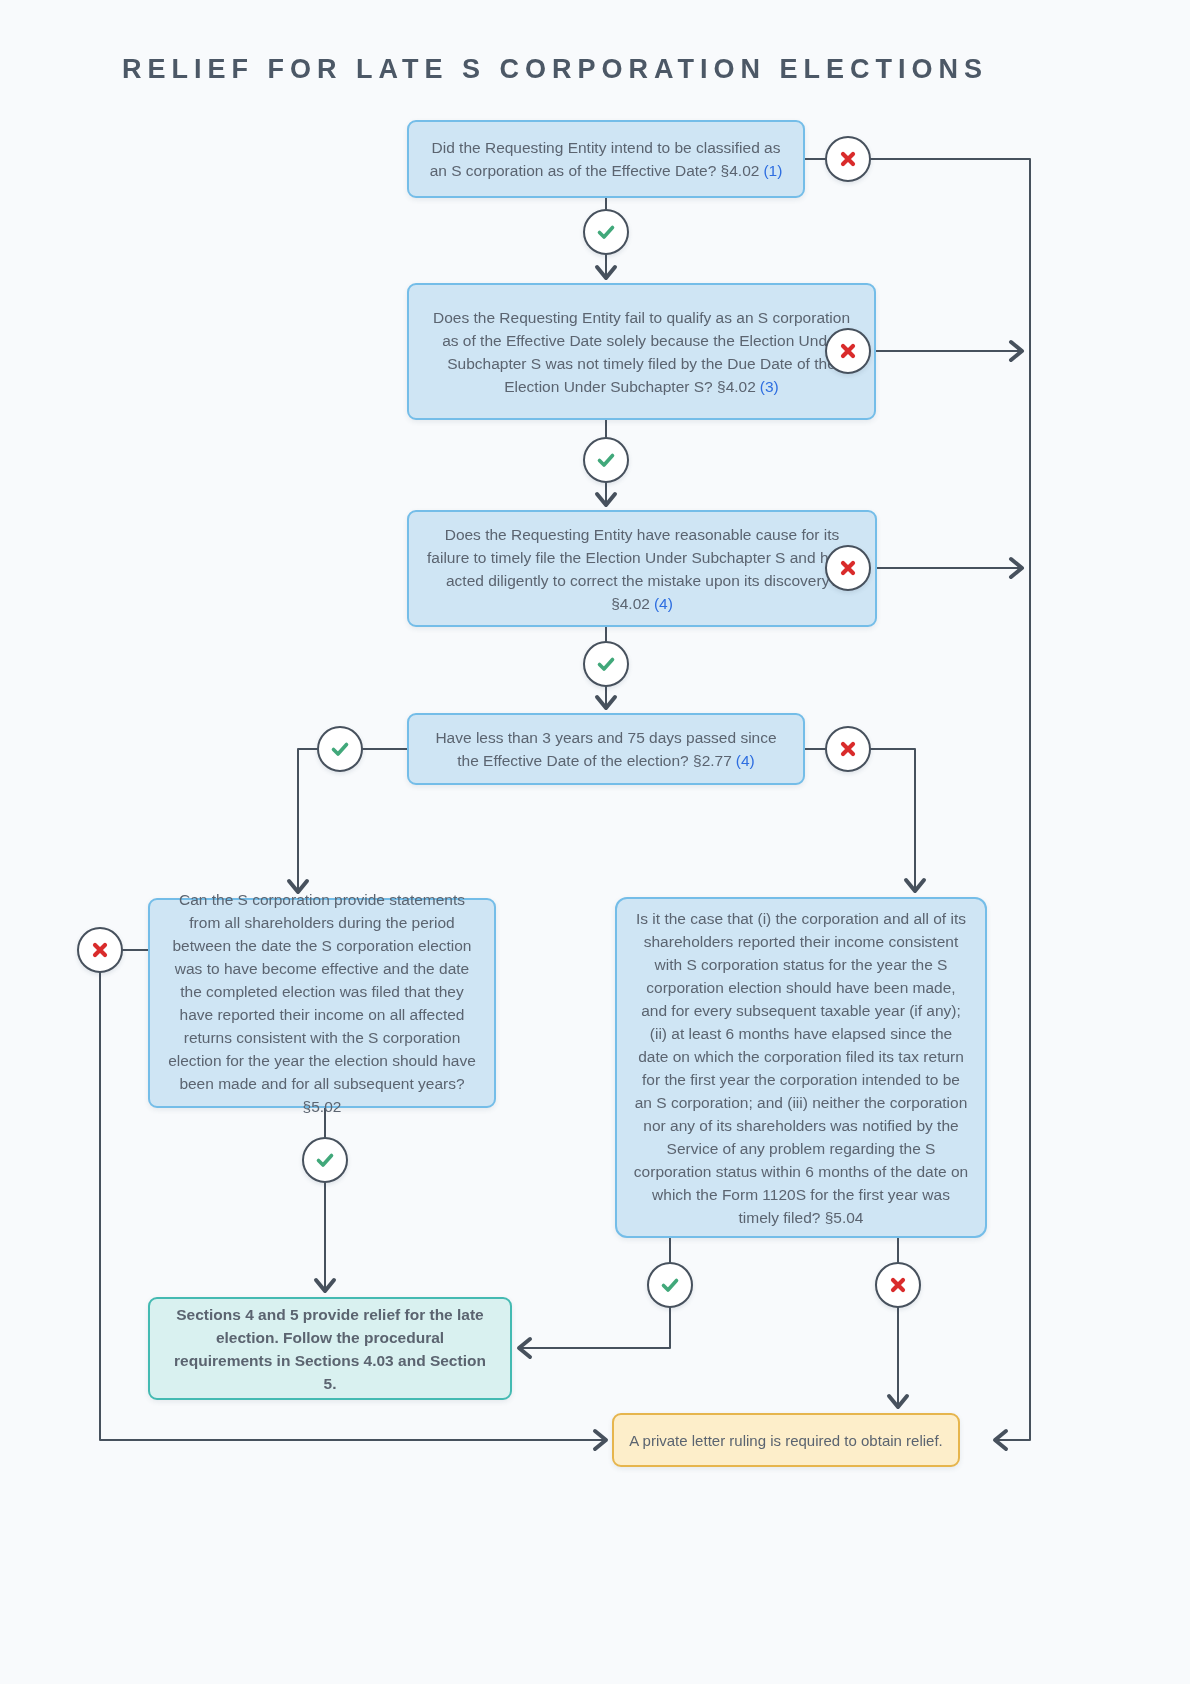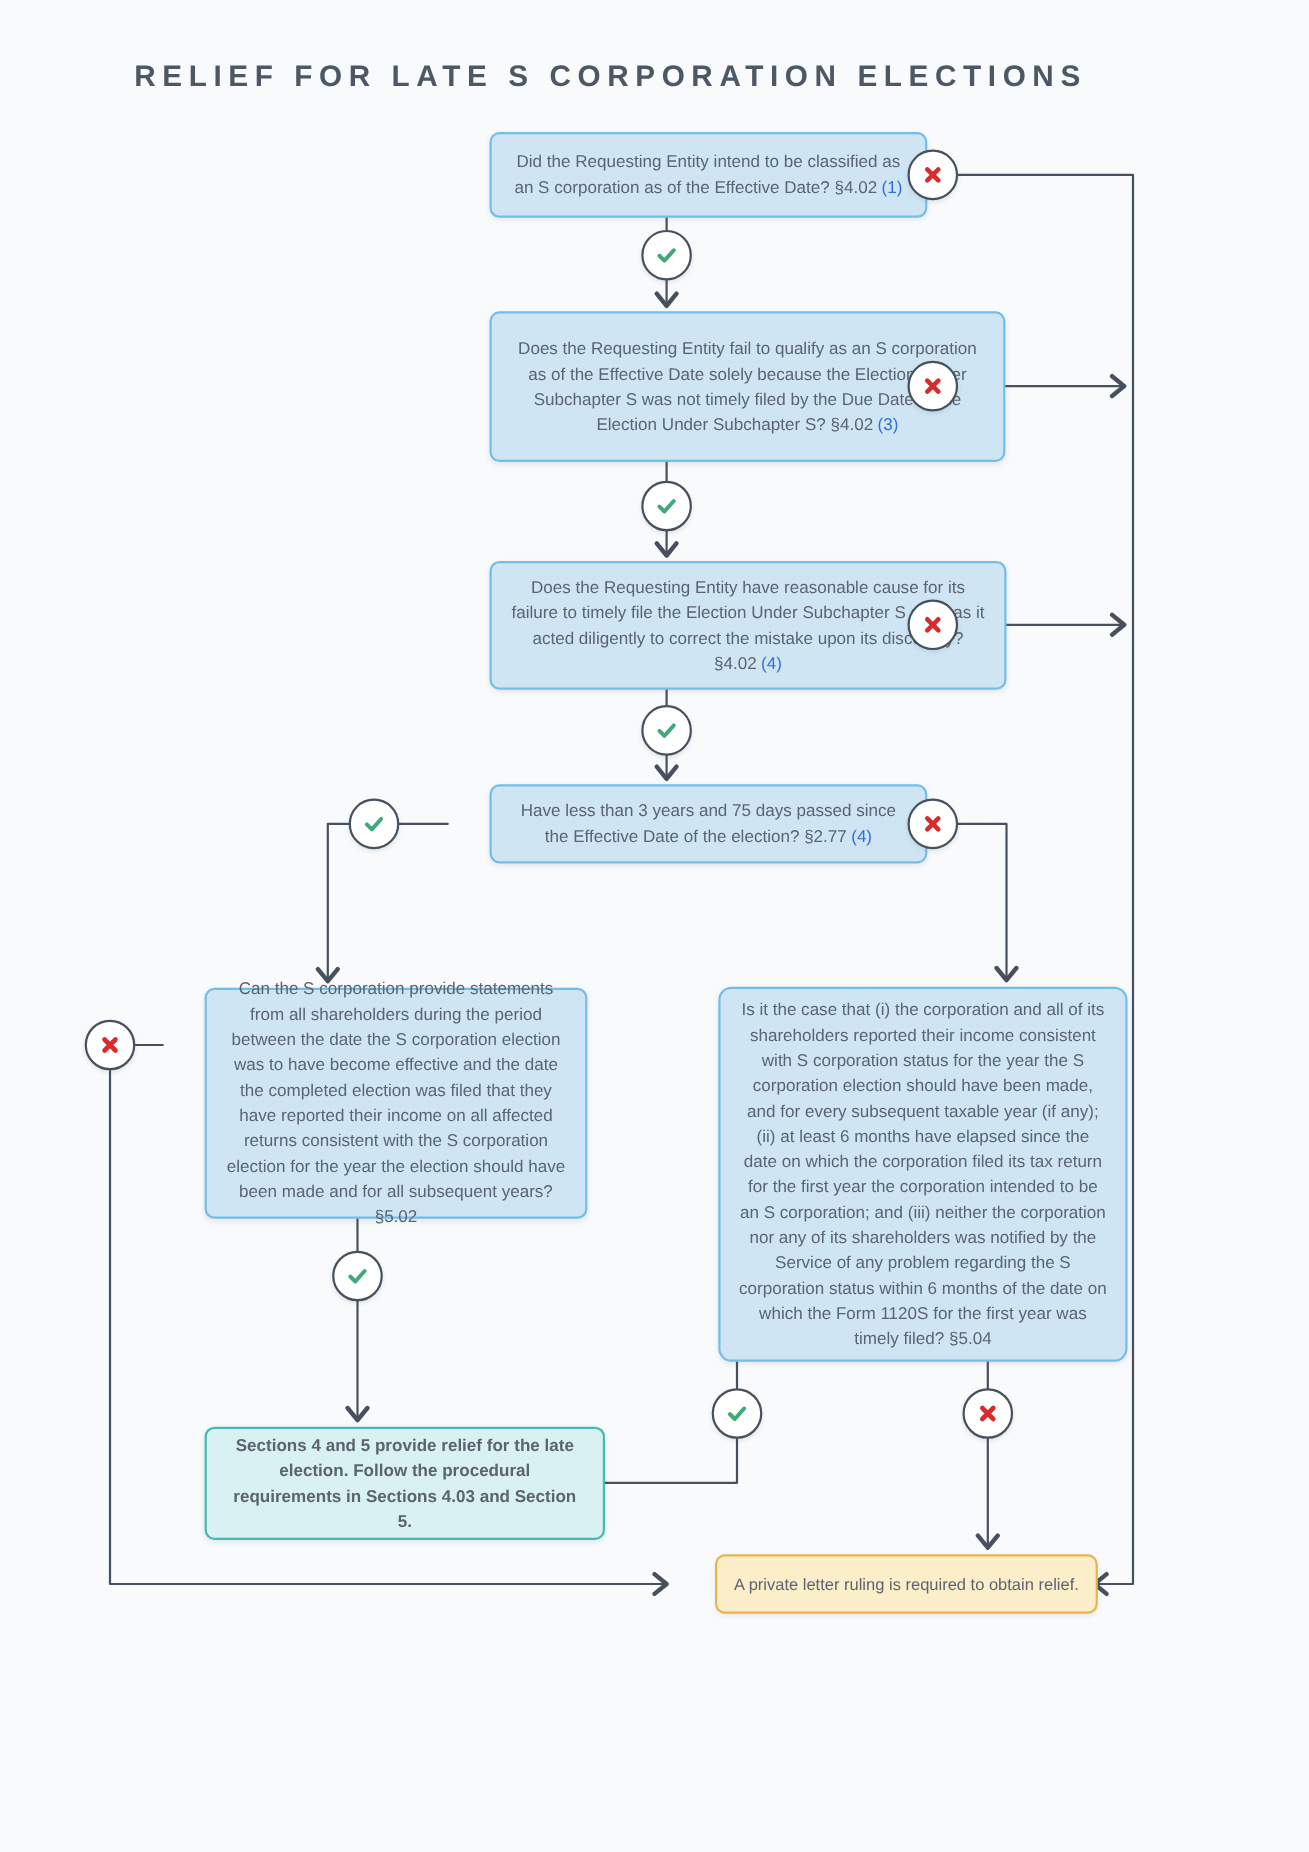--- a/index.html
+++ b/index.html
@@ -11,21 +11,21 @@
   }
   html,body{margin:0;padding:0;}
   body{background:var(--bg);font-family:"Liberation Sans",sans-serif;}
   .canvas{position:relative;width:1190px;height:1684px;margin:0 auto;background:var(--bg);overflow:hidden;}
   .title{position:absolute;top:54px;left:0;width:1110px;text-align:center;
          font-size:27px;font-weight:700;letter-spacing:6px;color:var(--title);}
   .wires{position:absolute;left:0;top:0;}
   .wires path{stroke:var(--line);stroke-width:2;fill:none;stroke-linecap:round;stroke-linejoin:round;}
   .node{position:absolute;box-sizing:border-box;border-radius:9px;display:flex;align-items:center;justify-content:center;
         text-align:center;font-size:15.5px;line-height:23px;color:var(--text);padding:16px 16px;
-        box-shadow:0 2px 5px rgba(70,90,110,.10);margin-left:38px;}
+        box-shadow:0 2px 5px rgba(70,90,110,.10);}
   .blue{background:var(--blue-bg);border:2px solid var(--blue-border);}
   .teal{background:var(--teal-bg);border:2px solid var(--teal-border);}
   .yellow{background:var(--yellow-bg);border:2px solid var(--yellow-border);}
   .ref{color:var(--link);margin-left:4px;}
   .plr-text{white-space:nowrap;font-size:15px;}
   .indicator{position:absolute;width:46px;height:46px;border-radius:50%;border:2px solid var(--line);
              background:#ffffff;box-sizing:border-box;display:flex;align-items:center;justify-content:center;
              box-shadow:0 2px 4px rgba(70,90,110,.14);}
   .indicator svg{width:24px;height:24px;display:block;}
   .check-stroke{stroke:var(--green);stroke-width:3.6;fill:none;stroke-linecap:round;stroke-linejoin:round;}

